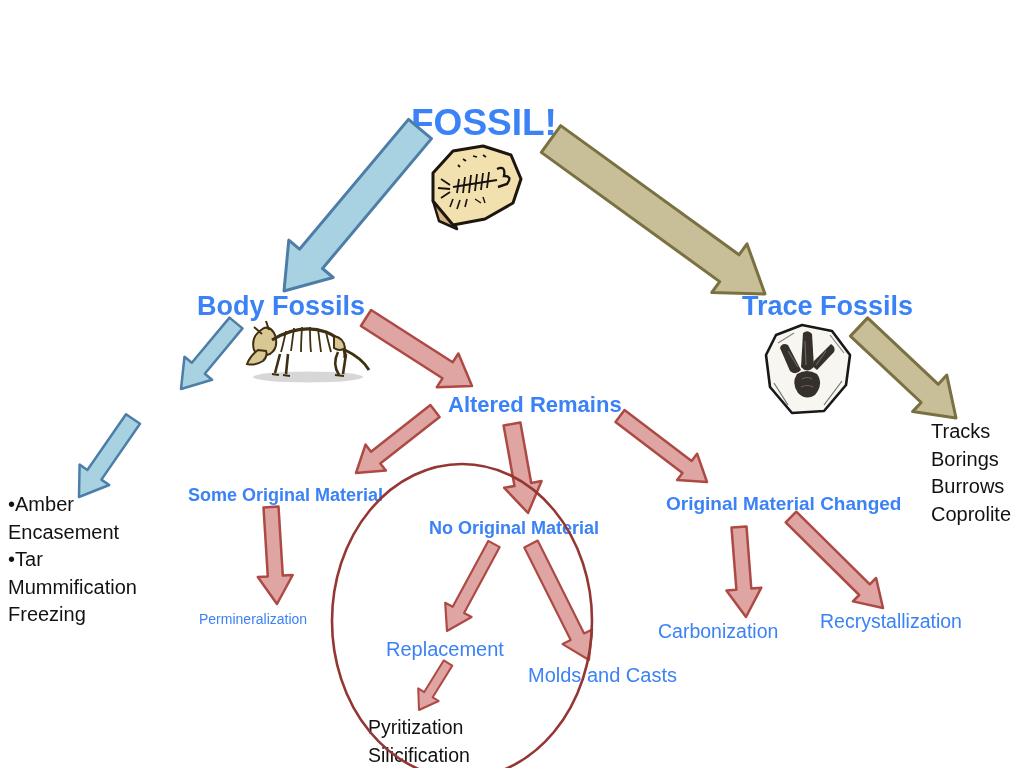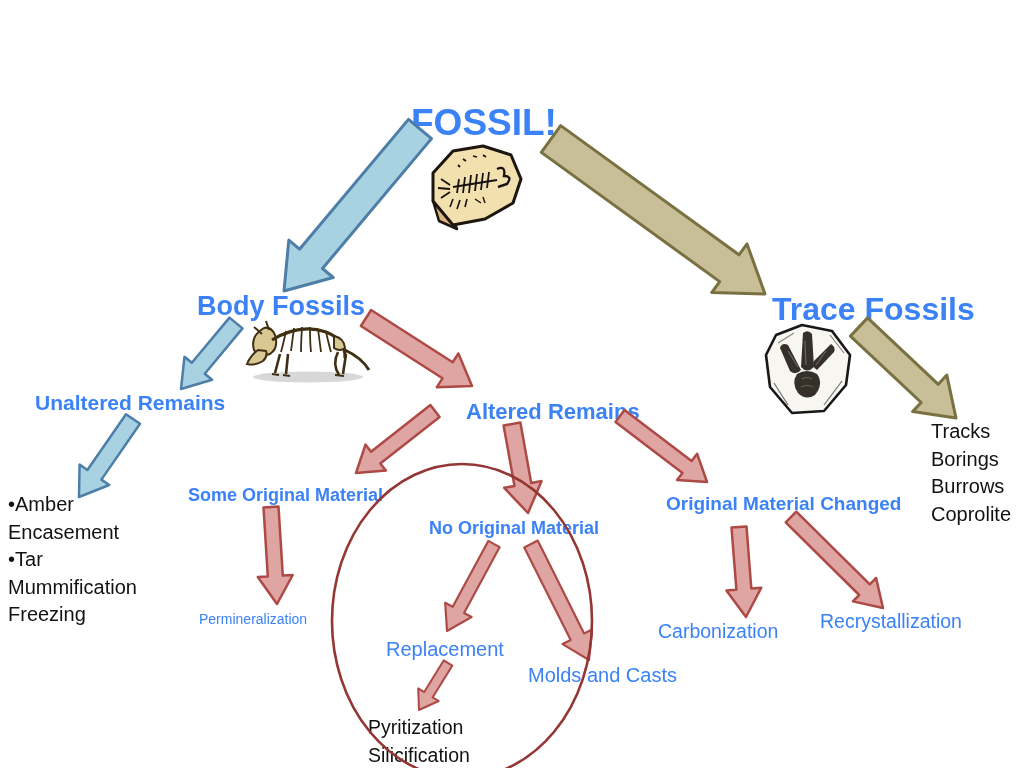--- a/index.html
+++ b/index.html
@@ -7,23 +7,23 @@
     width:1024px;height:768px;position:relative;overflow:hidden;
     background:#ffffff;
     font-family:"Liberation Sans", sans-serif;
     color:#121212;
   }
   .slide{position:absolute;inset:0;width:1024px;height:768px;}
   .lbl{position:absolute;white-space:nowrap;color:#3b82f6;line-height:1.15;}
   .b{font-weight:bold;}
   #title{left:411px;top:102px;font-size:37px;font-weight:bold;letter-spacing:0px;}
   #body-fossils{left:197px;top:291px;font-size:27px;}
-  #trace-fossils{left:772px;top:291px;font-size:32px;}
+  #trace-fossils{left:742px;top:291px;font-size:27px;}
   #unaltered{left:35px;top:391px;font-size:21px;}
-  #altered{left:466px;top:392px;font-size:22px;margin-top:7px;}
+  #altered{left:448px;top:392px;font-size:22px;}
   #some-original{left:188px;top:485px;font-size:18px;}
   #no-original{left:429px;top:518px;font-size:18px;}
   #original-changed{left:666px;top:493px;font-size:19px;}
   #permineralization{left:199px;top:611px;font-size:14px;}
   #replacement{left:386px;top:638px;font-size:20px;}
   #molds-casts{left:528px;top:664px;font-size:20px;}
   #carbonization{left:658px;top:620px;font-size:19.5px;}
   #recrystallization{left:820px;top:610px;font-size:19.5px;}
   .vlist{position:absolute;font-size:20px;}
   .vlist .line{height:27.6px;line-height:27.6px;white-space:nowrap;}
@@ -37,21 +37,20 @@
 </head>
 <body>
 
 <div class="slide">
 
   <div class="lbl b" id="title">FOSSIL!</div>
 
   <div class="lbl b" id="body-fossils">Body Fossils</div>
   <div class="lbl b" id="trace-fossils">Trace Fossils</div>
 
-  <div class="lbl b" id="unaltered">Unaltered Remains</div>
   <div class="lbl b" id="altered">Altered Remains</div>
 
   <div class="lbl b" id="some-original">Some Original Material</div>
   <div class="lbl b" id="no-original">No Original Material</div>
   <div class="lbl b" id="original-changed">Original Material Changed</div>
 
   <div class="lbl" id="permineralization">Permineralization</div>
   <div class="lbl" id="replacement">Replacement</div>
   <div class="lbl" id="molds-casts">Molds and Casts</div>
   <div class="lbl" id="carbonization">Carbonization</div>

